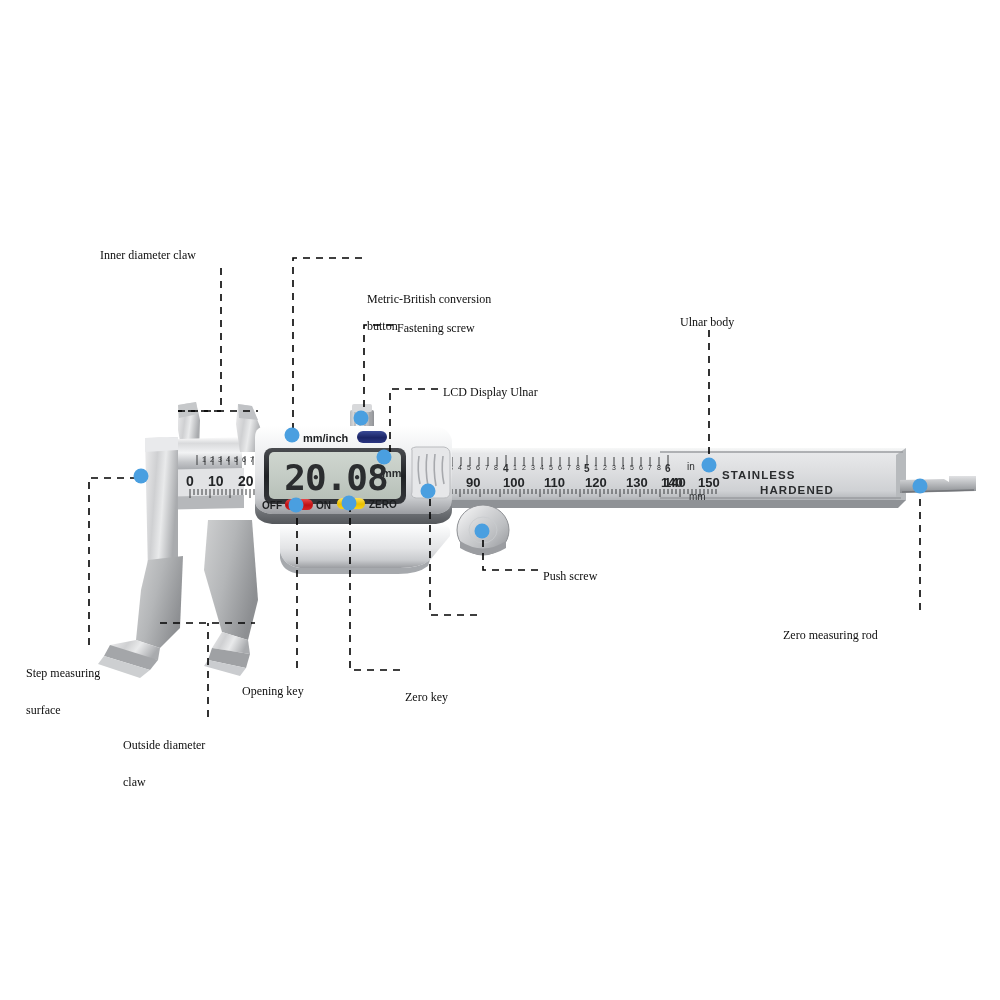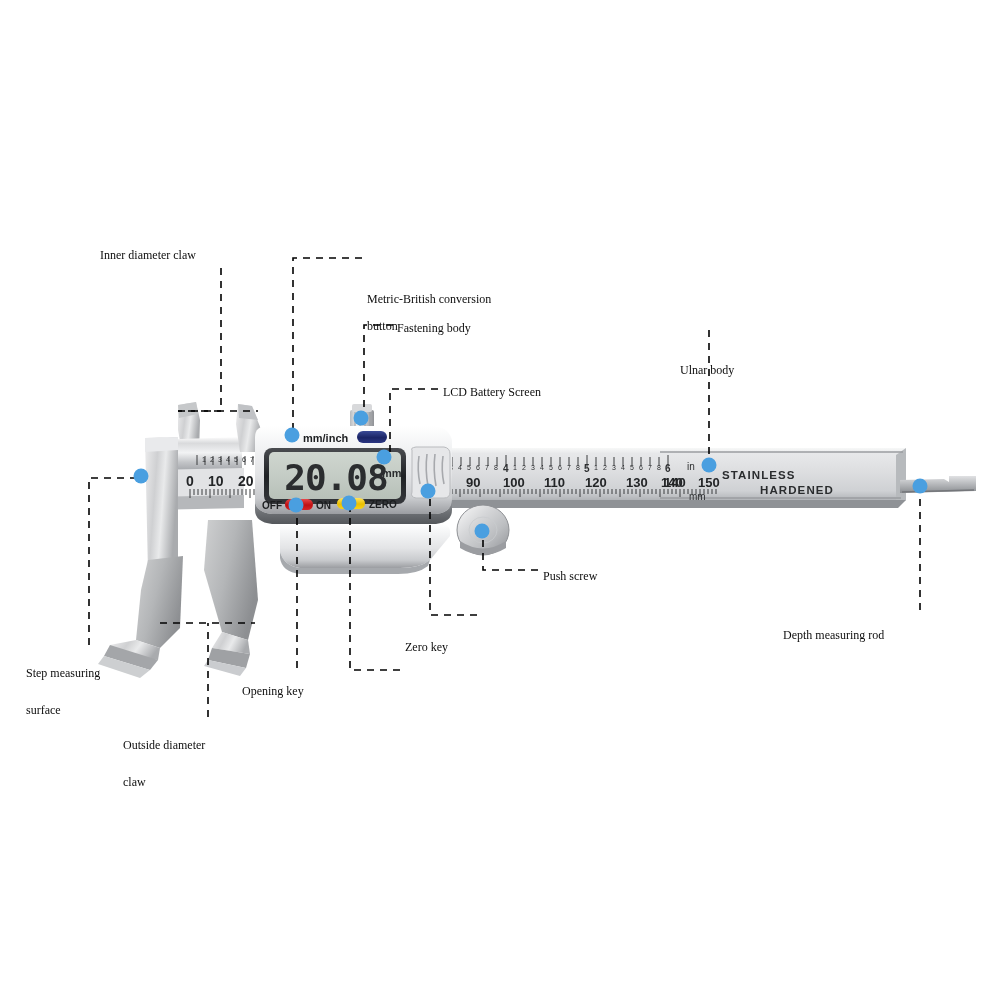--- a/index.html
+++ b/index.html
@@ -447,25 +447,25 @@
       <circle cx="709" cy="465" r="7.5"></circle>
       <circle cx="920" cy="486" r="7.5"></circle>
       <circle cx="296" cy="505" r="7.5"></circle>
       <circle cx="349" cy="503" r="7.5"></circle>
     </g>
   </svg>
 
   <div class="callout" style="left:100px;top:242px;">Inner diameter claw</div>
   <div class="callout" style="left:367px;top:238px;width:250px;margin-top:48px;">Metric-British conversion
 button</div>
-  <div class="callout" style="left:397px;top:315px;">Fastening body</div>
-  <div class="callout" style="left:680px;top:309px;margin-top:48px;">Ulnar body</div>
-  <div class="callout" style="left:443px;top:379px;">LCD Battery Screen</div>
+  <div class="callout" style="left:397px;top:315px;">Fastening screw</div>
+  <div class="callout" style="left:680px;top:309px;">Ulnar body</div>
+  <div class="callout" style="left:443px;top:379px;">LCD Display Ulnar</div>
   <div class="callout" style="left:543px;top:563px;">Push screw</div>
-  <div class="callout" style="left:783px;top:622px;">Depth measuring rod</div>
-  <div class="callout" style="left:405px;top:634px;">Zero key</div>
+  <div class="callout" style="left:783px;top:622px;">Zero measuring rod</div>
+  <div class="callout" style="left:405px;top:684px;">Zero key</div>
   <div class="callout" style="left:242px;top:678px;">Opening key</div>
   <div class="callout" style="left:26px;top:655px;width:190px;line-height:37px;">Step measuring
 surface</div>
   <div class="callout" style="left:123px;top:727px;width:200px;line-height:37px;">Outside diameter
 claw</div>
 
 </div>
 
 </body></html>

